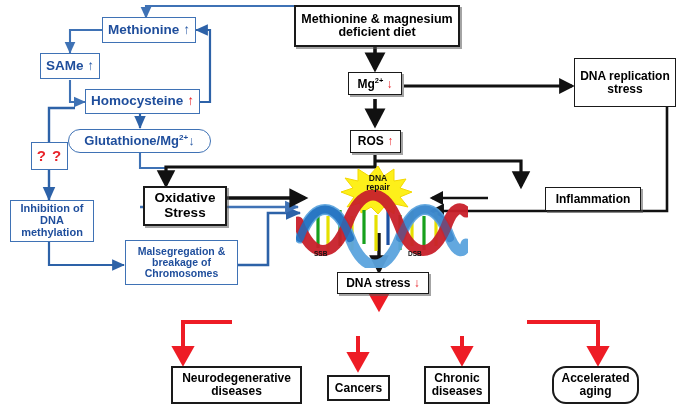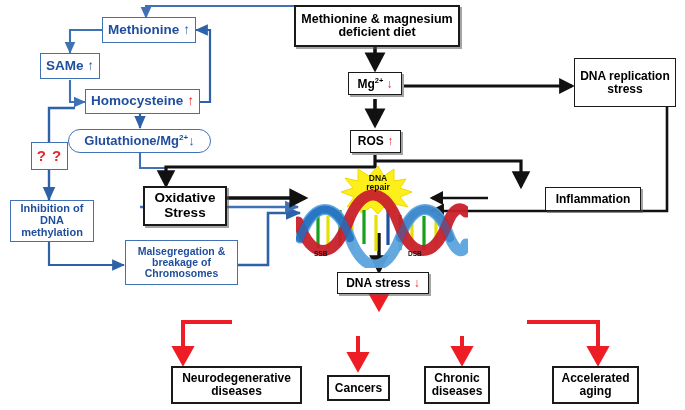--- a/index.html
+++ b/index.html
@@ -257,20 +257,20 @@
     <span class="lbl">Cancers</span>
   </div>
 
   <div class="node black" style="left:424px;top:366px;width:66px;height:38px;font-size:12px;">
     <span class="lbl">
       <span>Chronic</span><br>
       <span>diseases</span>
     </span>
   </div>
 
-  <div class="node black" style="left:552px;top:366px;width:87px;height:38px;font-size:12px;">
+  <div class="node black" style="left:552px;top:366px;width:87px;height:38px;font-size:12px;border-radius:14px;">
     <span class="lbl">
       <span>Accelerated</span><br>
       <span>aging</span>
     </span>
   </div>
 
 </div>
 
 </body></html>

